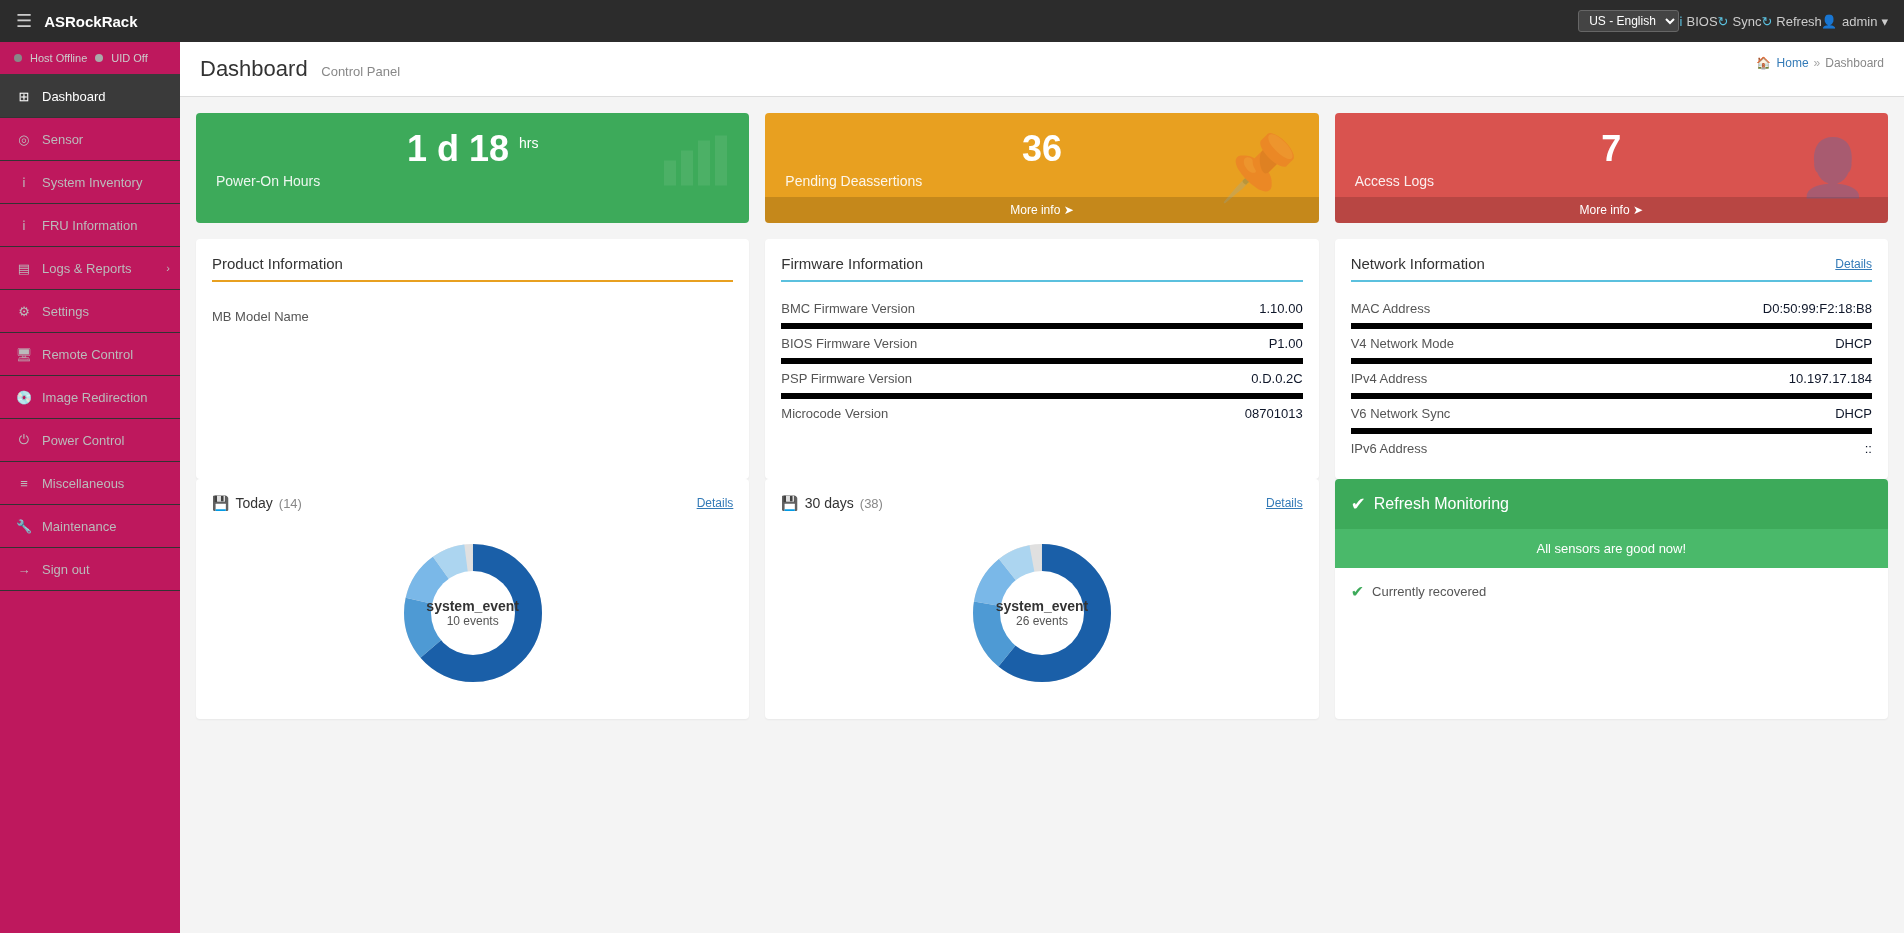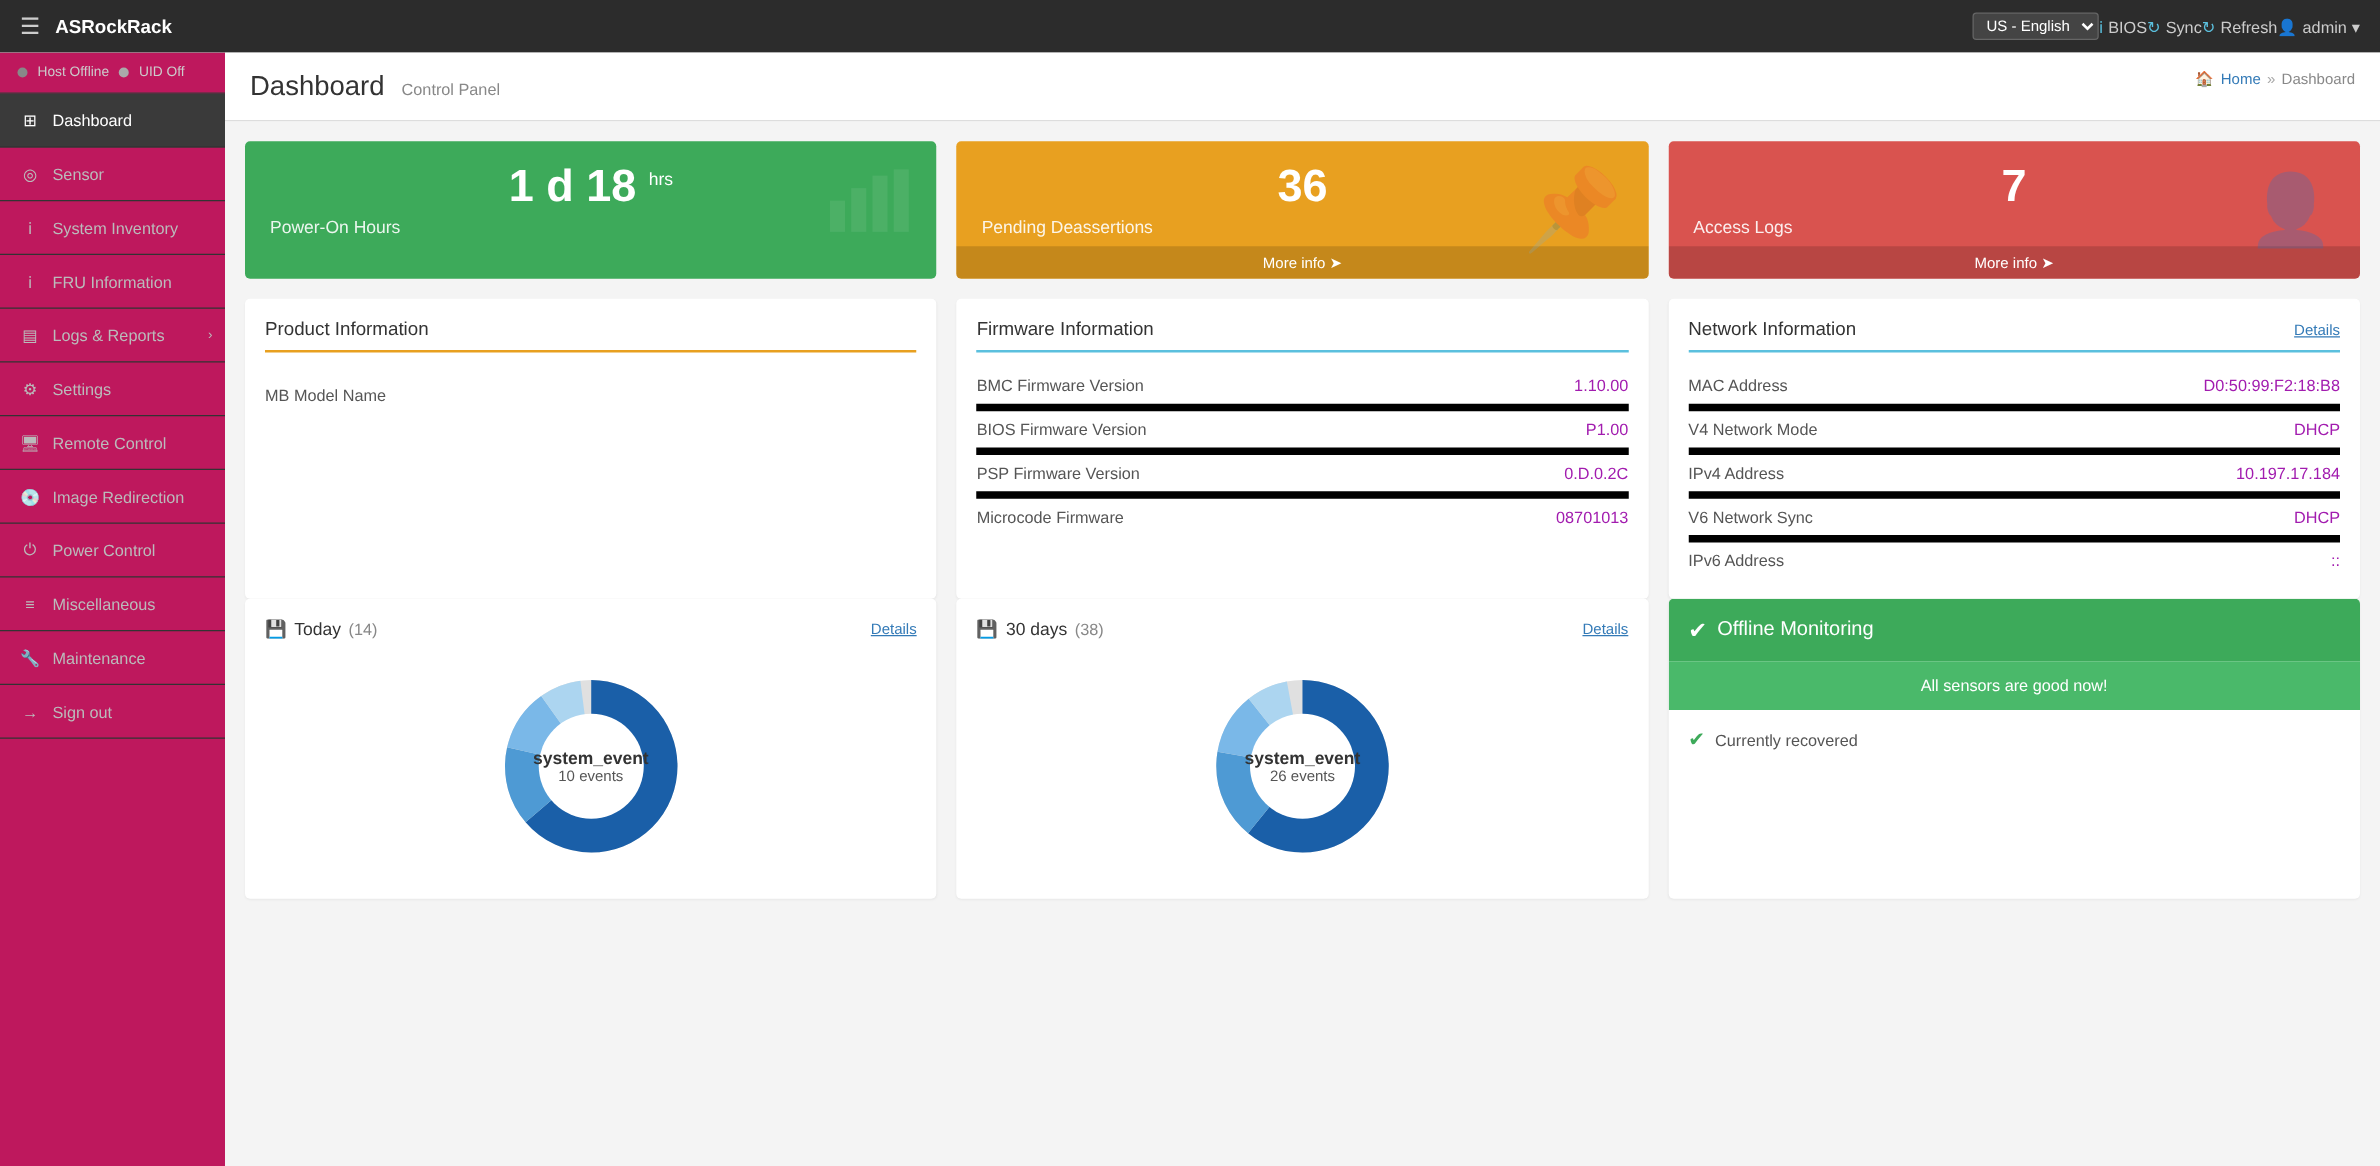--- a/index.html
+++ b/index.html
@@ -56,21 +56,21 @@
     
     .info-panels { display: grid; grid-template-columns: 1fr 1fr 1fr; gap: 16px; }
     .panel { background: #fff; border-radius: 4px; padding: 16px; box-shadow: 0 1px 2px rgba(0,0,0,0.05); }
     .panel-title { font-size: 15px; font-weight: 500; color: #333; border-bottom: 2px solid #e8a020; padding-bottom: 8px; margin-bottom: 12px; display: flex; justify-content: space-between; align-items: center; }
     .panel-title-blue { border-bottom-color: #5bc0de; }
     .panel-title-teal { border-bottom-color: #5bc0de; }
     .panel-link { color: #337ab7; font-size: 12px; cursor: pointer; font-weight: 400; }
     .panel-row { display: flex; justify-content: space-between; padding: 7px 0; border-bottom: 6px solid #000000; font-size: 13px; }
     .panel-row:last-child { border-bottom: none; }
     .panel-row-label { color: #555; }
-    .panel-row-value { color: #a21caf; font-weight: 500; }
+    .panel-row-value { color: #0f172a; font-weight: 500; }
     .panel-single { padding: 8px 0; font-size: 13px; color: #555; }
 
     
     .bottom-section { display: grid; grid-template-columns: 1fr 1fr 1fr; gap: 16px; }
     .event-panel { background: #fff; border-radius: 4px; padding: 16px; box-shadow: 0 1px 2px rgba(0,0,0,0.05); }
     .event-header { display: flex; justify-content: space-between; align-items: center; margin-bottom: 12px; }
     .event-title { font-size: 14px; color: #333; display: flex; align-items: center; gap: 6px; }
     .event-count { color: #888; font-size: 13px; }
     .donut-container { display: flex; justify-content: center; align-items: center; padding: 10px 0; }
 
@@ -260,21 +260,21 @@
           </div>
           <div class="panel-row">
             <span class="panel-row-label">BIOS Firmware Version</span>
             <span class="panel-row-value">P1.00</span>
           </div>
           <div class="panel-row">
             <span class="panel-row-label">PSP Firmware Version</span>
             <span class="panel-row-value">0.D.0.2C</span>
           </div>
           <div class="panel-row">
-            <span class="panel-row-label">Microcode Firmware</span>
+            <span class="panel-row-label">Microcode Version</span>
             <span class="panel-row-value">08701013</span>
           </div>
         </div>
 
         <div class="panel">
           <div class="panel-title panel-title-teal">
             <span>Network Information</span>
             <a href="#" class="panel-link">Details</a>
           </div>
           <div class="panel-row">
@@ -358,21 +358,21 @@
                 <div class="donut-label-main">system_event</div>
                 <div class="donut-label-sub">26 events</div>
               </div>
             </div>
           </div>
         </div>
 
         <div class="sensor-panel">
           <div class="sensor-header">
             <span style="font-size:18px;">✔</span>
-            <span>Offline Monitoring</span>
+            <span>Refresh Monitoring</span>
           </div>
           <div class="sensor-good">All sensors are good now!</div>
           <div class="sensor-body">
             <span class="sensor-check">✔</span>
             <span>Currently recovered</span>
           </div>
         </div>
 
       </div>
 

